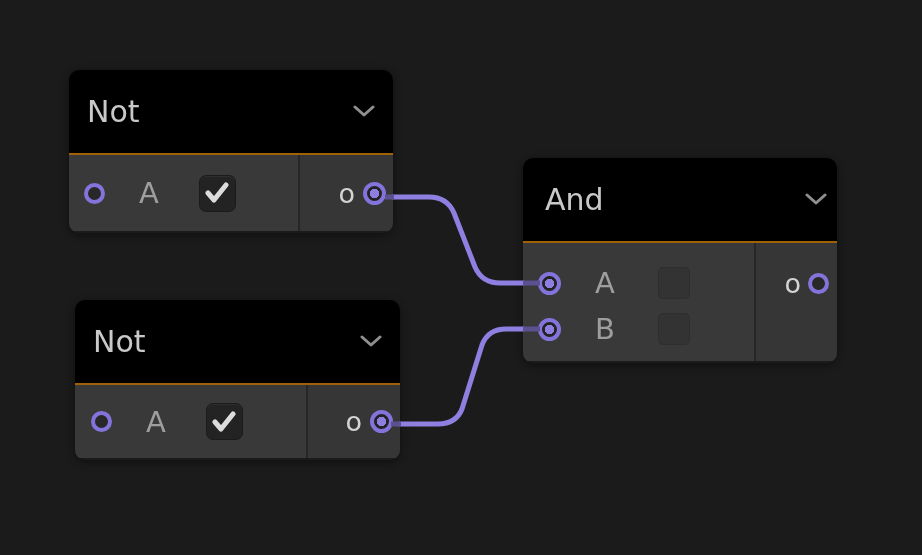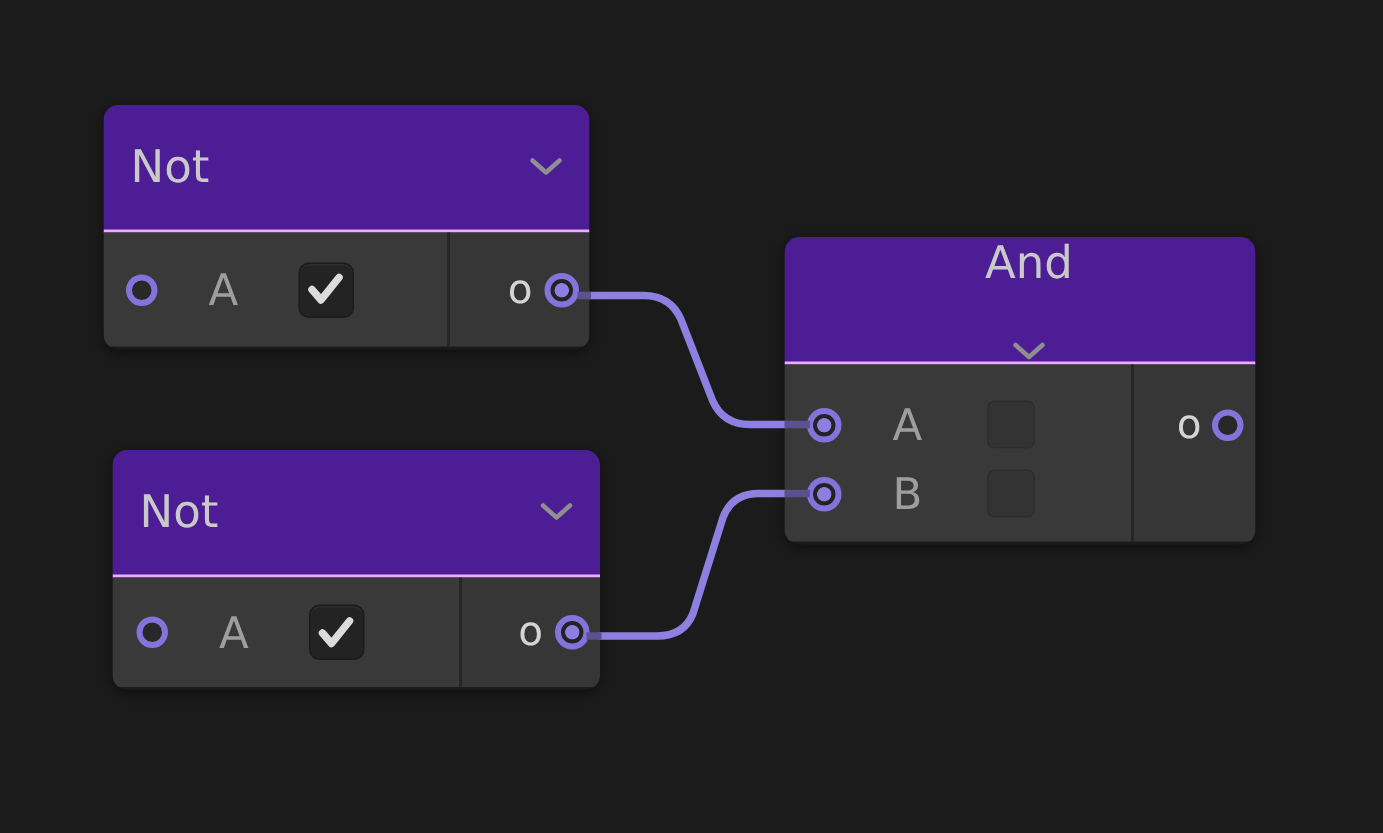--- a/index.html
+++ b/index.html
@@ -17,25 +17,25 @@
 
   .node {
     position:absolute; z-index:1; border-radius:10px; overflow:hidden;
     box-shadow:0 2px 8px rgba(0,0,0,0.45);
   }
   #node-not1 { left:69px;  top:70px;  width:324px; height:163px; }
   #node-not2 { left:75px;  top:300px; width:325px; height:160px; }
   #node-and1 { left:523px; top:158px; width:314px; height:205px; }
 
   .node-header {
-    height:85px; background:#4c1d95; border-bottom:2px solid #f0abfc;
+    height:85px; background:#000000; border-bottom:2px solid #a16207;
     display:flex; align-items:center; justify-content:space-between;
     padding:0 18px; box-sizing:border-box;
   }
-  #node-and1 .node-header { height:85px; padding:0 10px 0 22px;flex-direction:column; }
+  #node-and1 .node-header { height:85px; padding:0 10px 0 22px; }
   .node-title { font-size:30px; color:#c9c9c9; }
   .chevron { flex:0 0 auto; }
 
   .node-body { display:flex; align-items:stretch; }
   #node-not1 .node-body { height:76px; }
   #node-not2 .node-body { height:73px; }
   #node-and1 .node-body { height:118px; }
 
   .in-section {
     background:#393939; border-right:2px solid #262626;

